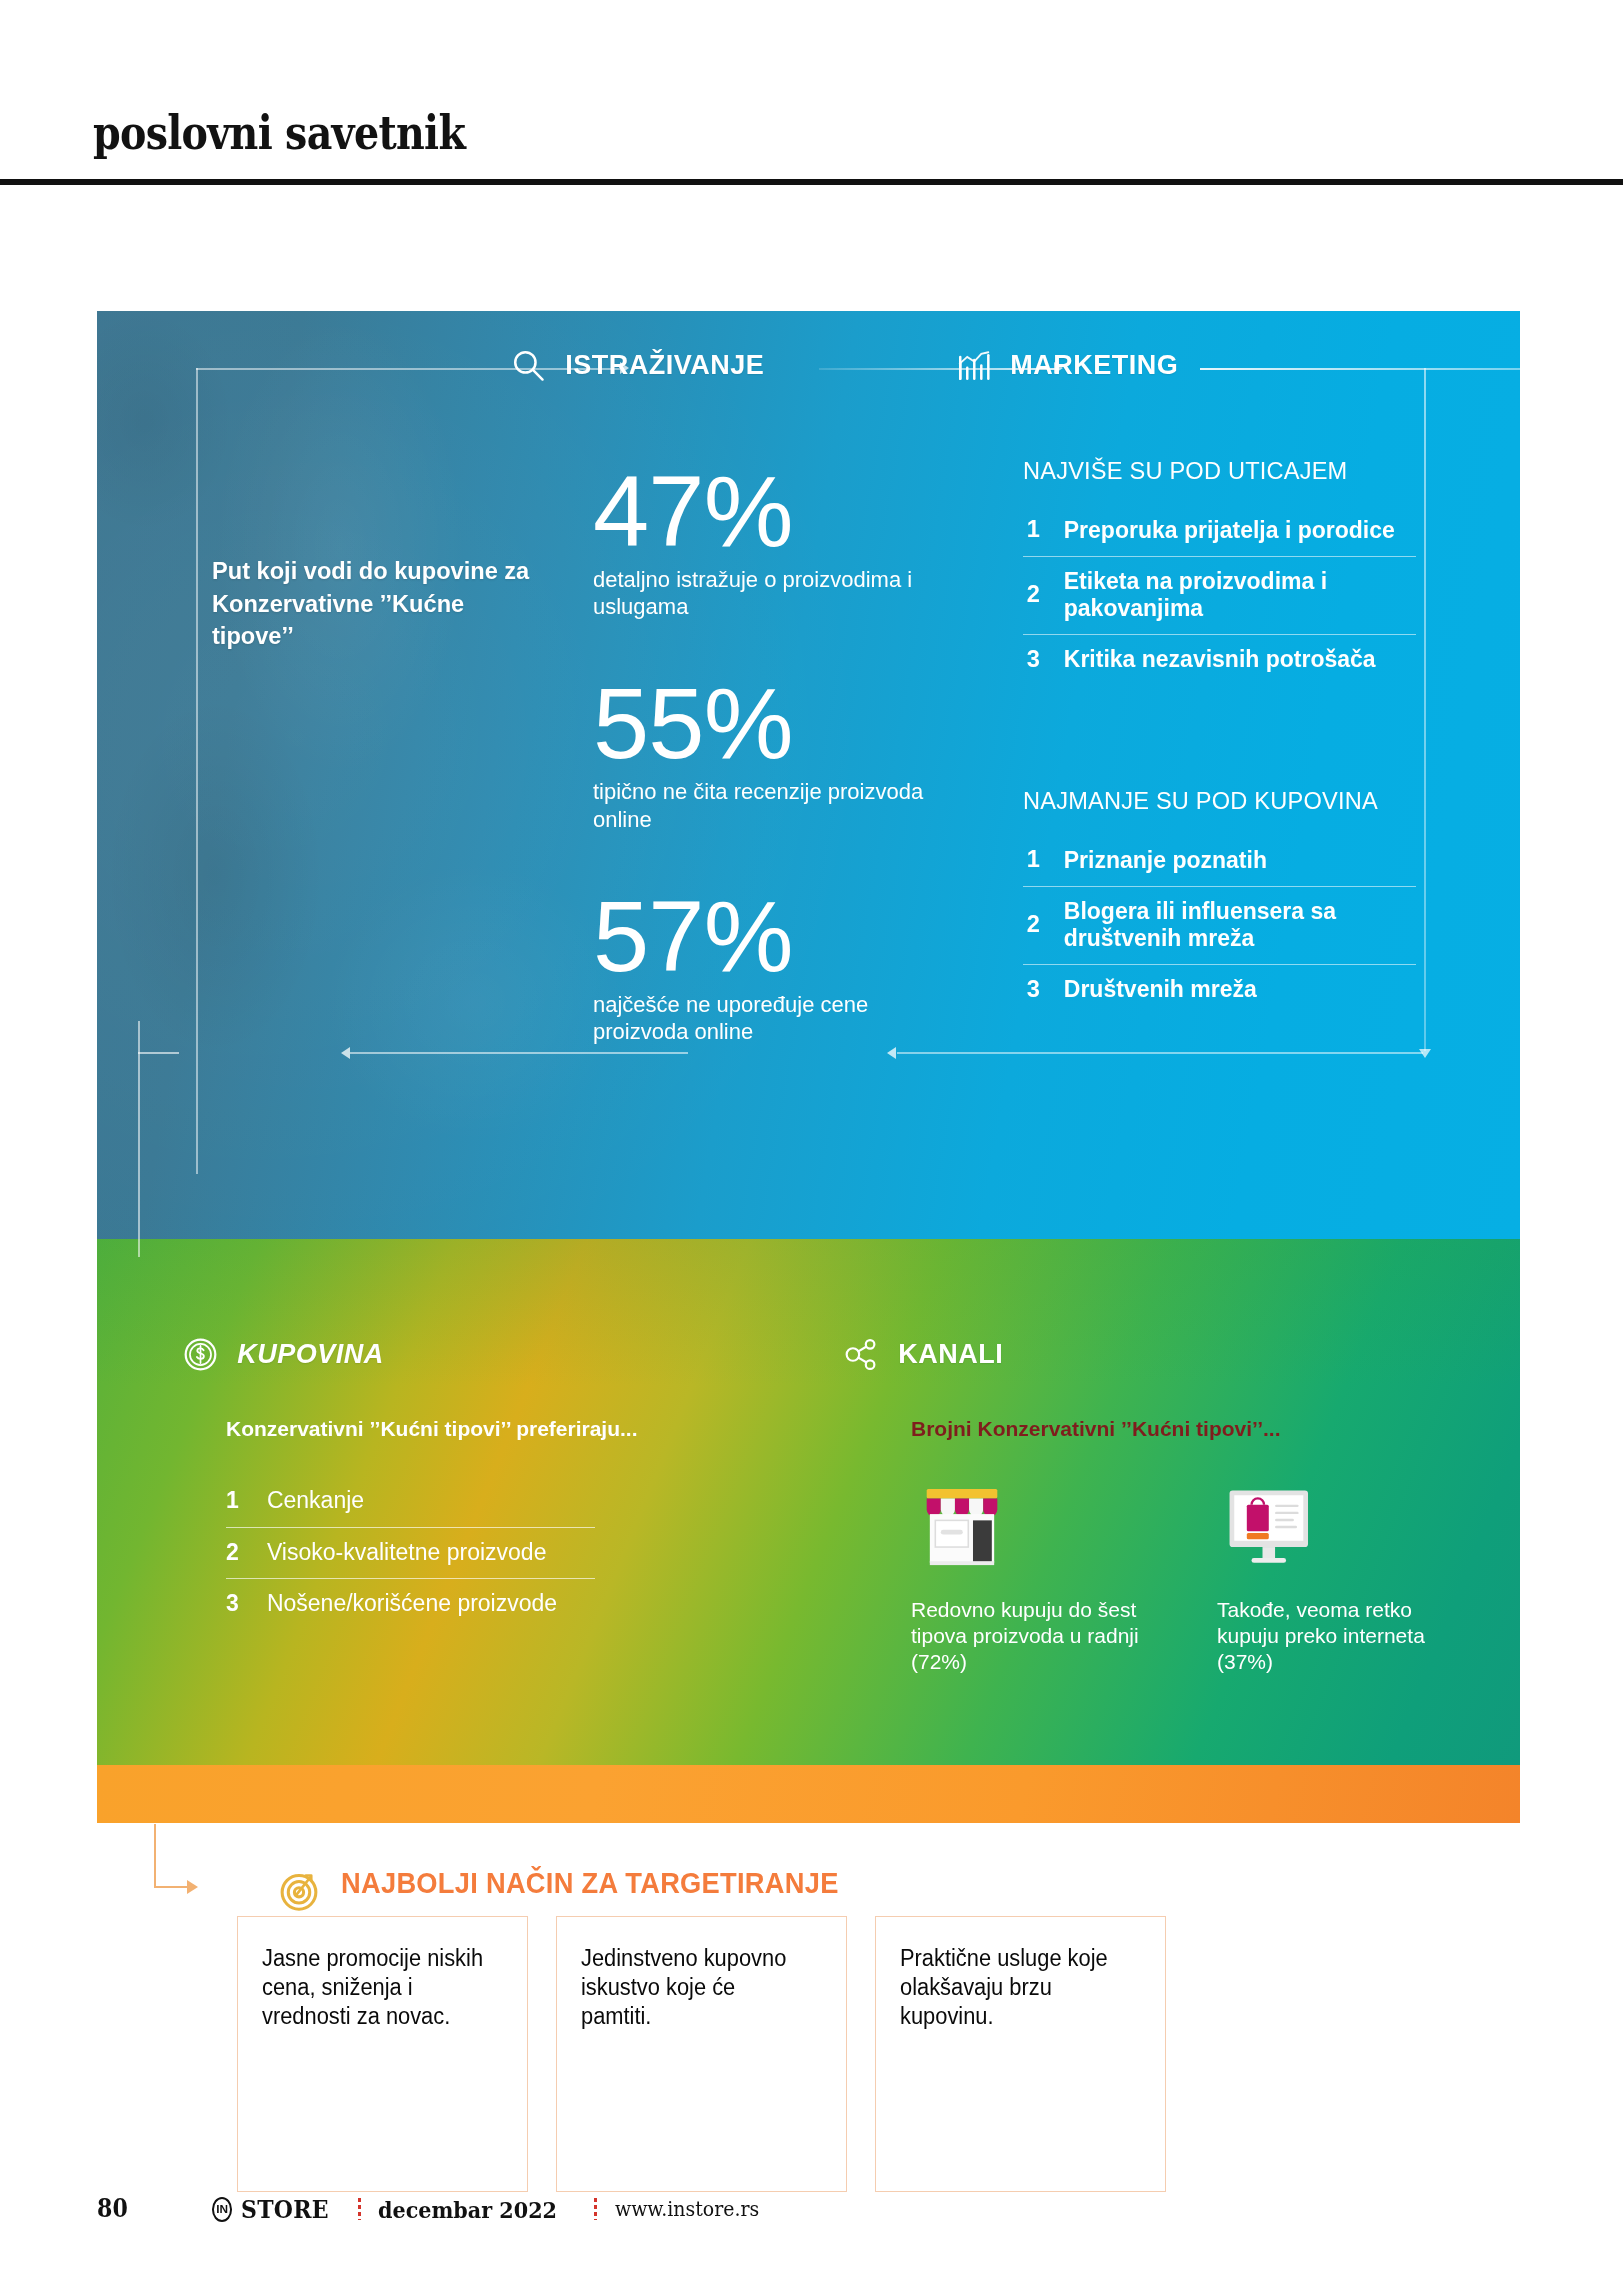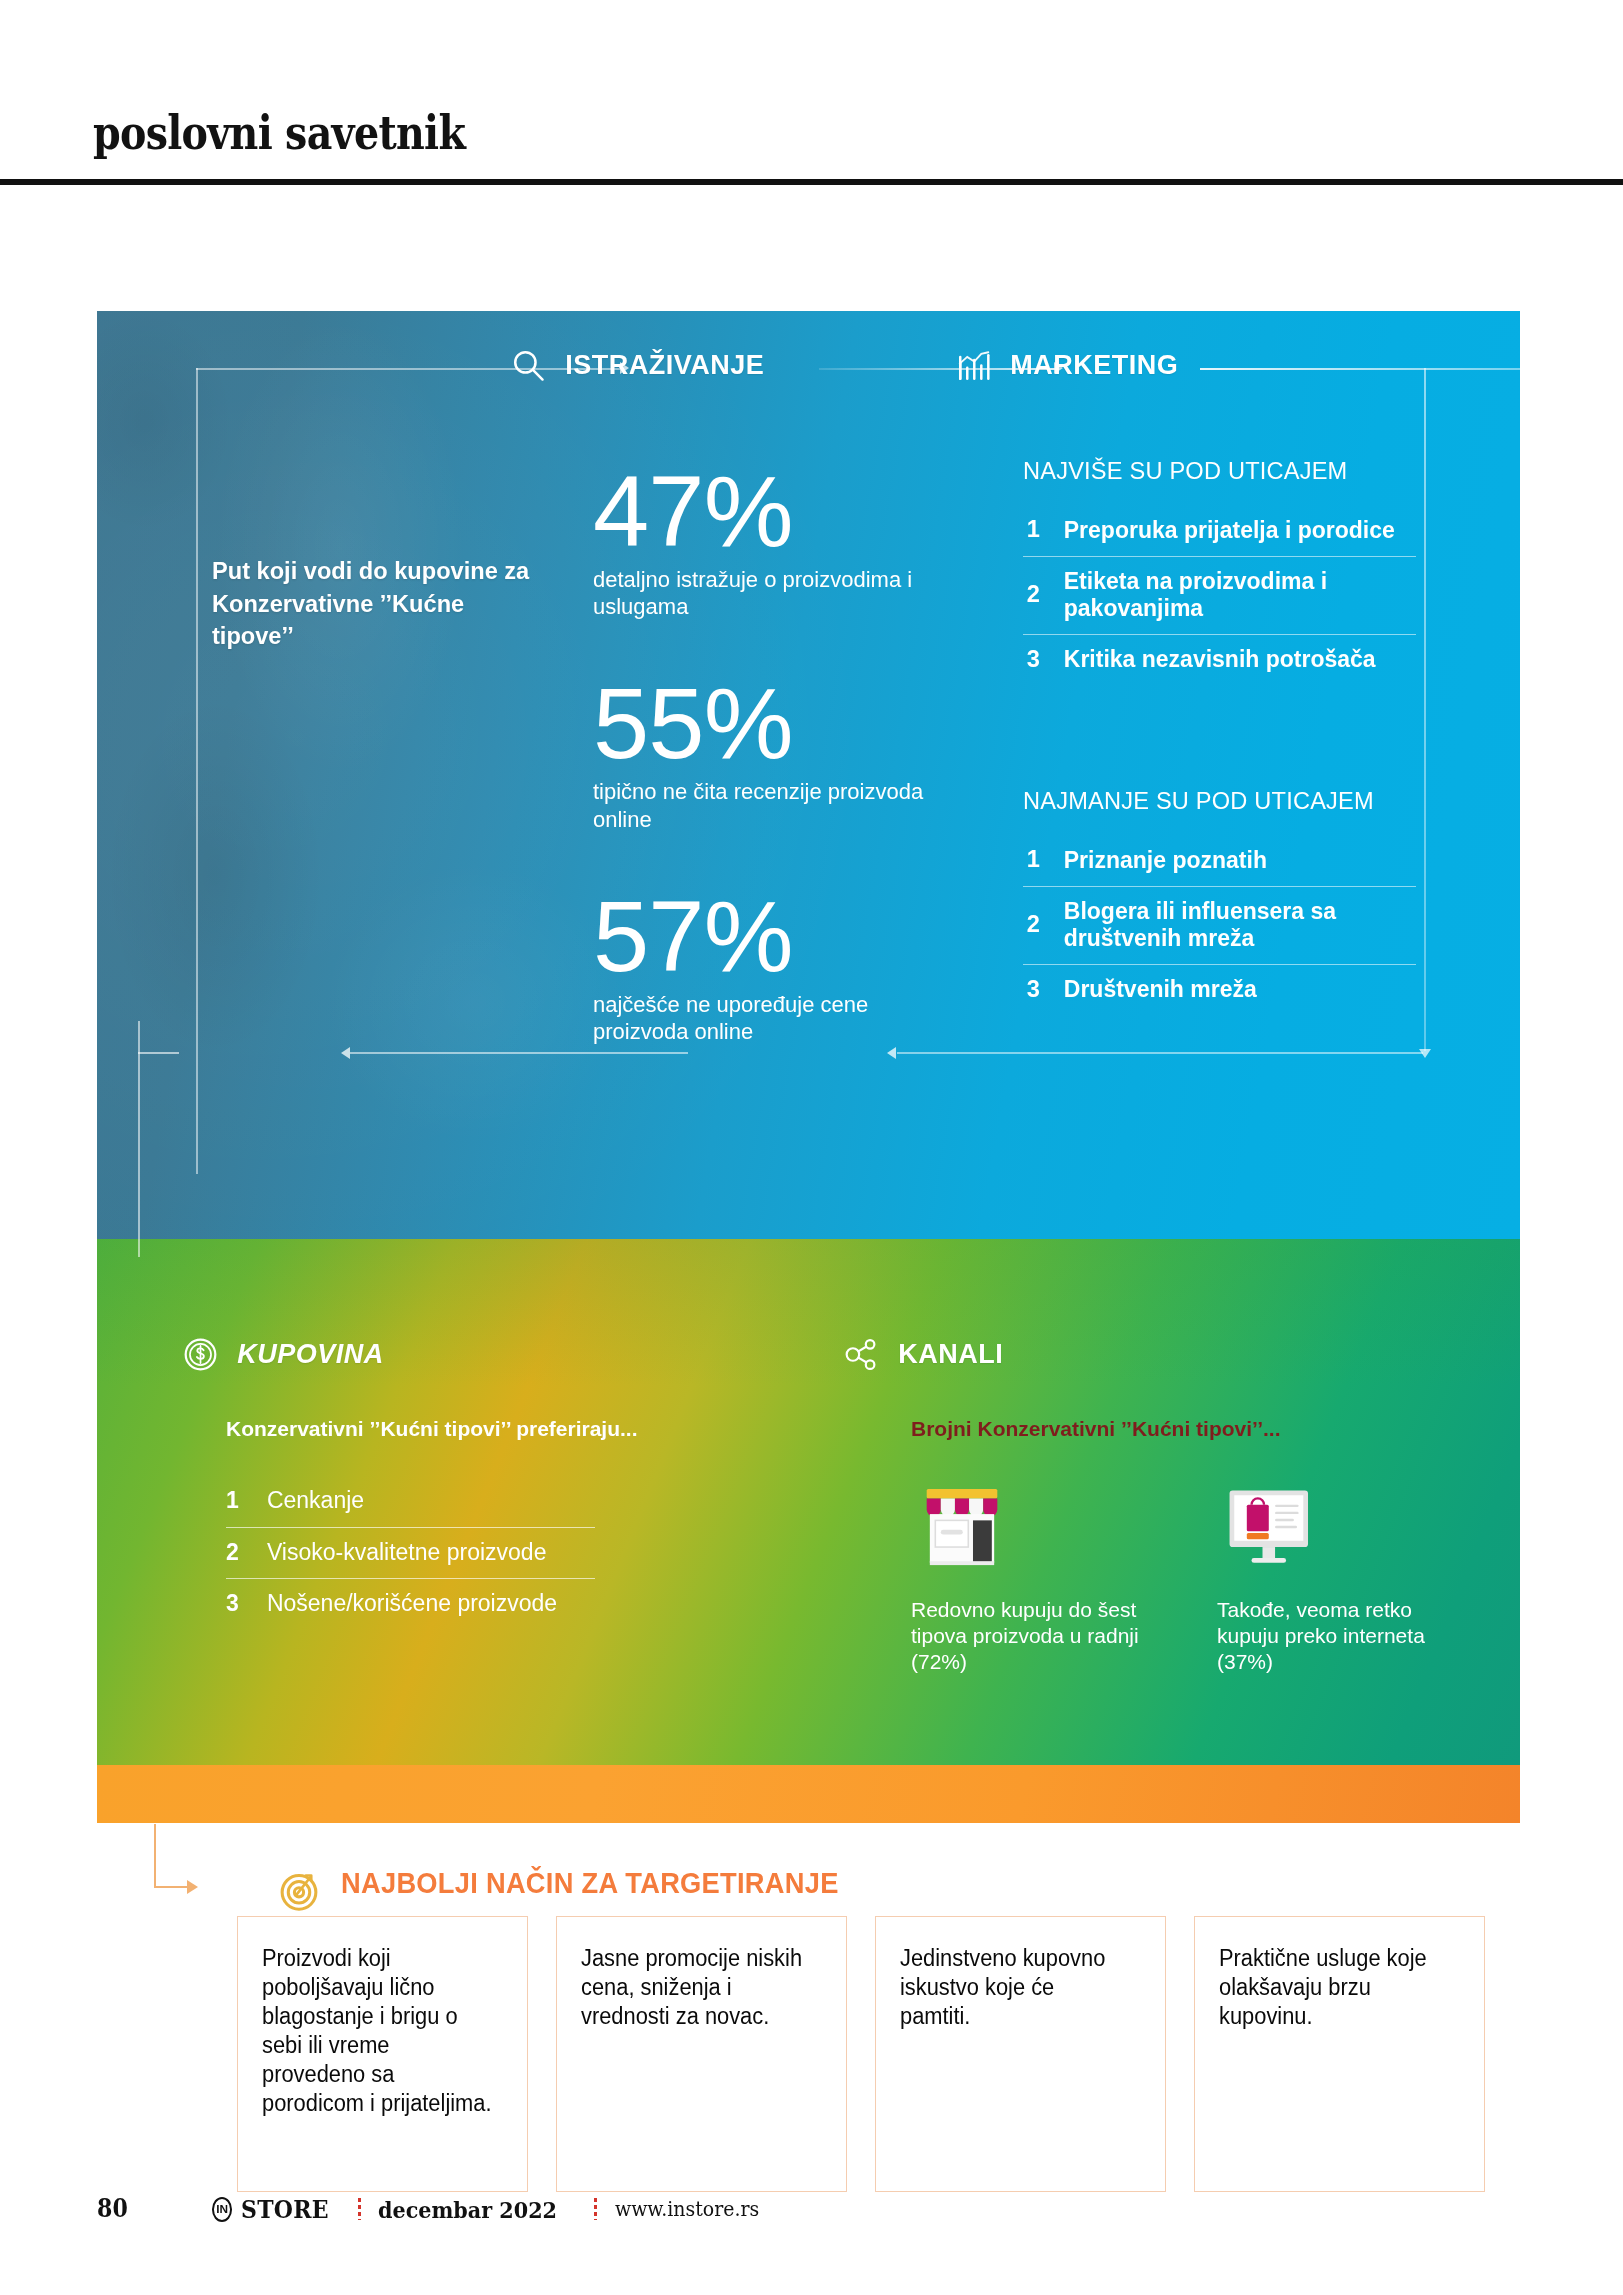--- a/index.html
+++ b/index.html
@@ -369,21 +369,21 @@
         <span class="mk-txt">Etiketa na proizvodima i pakovanjima</span>
       </li>
       <li class="mk-item">
         <span class="mk-idx">3</span>
         <span class="mk-txt">Kritika nezavisnih potrošača</span>
       </li>
     </ul>
   </div>
 
   <div class="mk-block" style="top:788px;">
-    <div class="mk-head">NAJMANJE SU POD UTICAJEM</div>
+    <div class="mk-head">NAJMANJE SU POD KUPOVINA</div>
     <ul class="mk-list">
       <li class="mk-item">
         <span class="mk-idx">1</span>
         <span class="mk-txt">Priznanje poznatih</span>
       </li>
       <li class="mk-item">
         <span class="mk-idx">2</span>
         <span class="mk-txt">Blogera ili influensera sa društvenih mreža</span>
       </li>
       <li class="mk-item">
@@ -463,23 +463,20 @@
         <circle cx="30" cy="33" r="6" stroke="#e8b33e" stroke-width="4"></circle>
         <line x1="26" y1="37" x2="45" y2="13" stroke="#e8b33e" stroke-width="3.4" stroke-linecap="round"></line>
         <polyline points="39,11 46,11 46,18" stroke="#e8b33e" stroke-width="3.4" stroke-linecap="round" stroke-linejoin="round"></polyline>
       </svg>
     </span>
     <span class="tlabel">NAJBOLJI NAČIN ZA TARGETIRANJE</span>
   </div>
 
   <div class="boxes">
     <div class="tbox">
-      <div class="tbox-txt">Proizvodi koji poboljšavaju lično blagostanje i brigu o sebi ili vreme provedeno sa porodicom i prijateljima.</div>
-    </div>
-    <div class="tbox">
       <div class="tbox-txt">Jasne promocije niskih cena, sniženja i vrednosti za novac.</div>
     </div>
     <div class="tbox">
       <div class="tbox-txt">Jedinstveno kupovno iskustvo koje će pamtiti.</div>
     </div>
     <div class="tbox">
       <div class="tbox-txt">Praktične usluge koje olakšavaju brzu kupovinu.</div>
     </div>
   </div>
 

